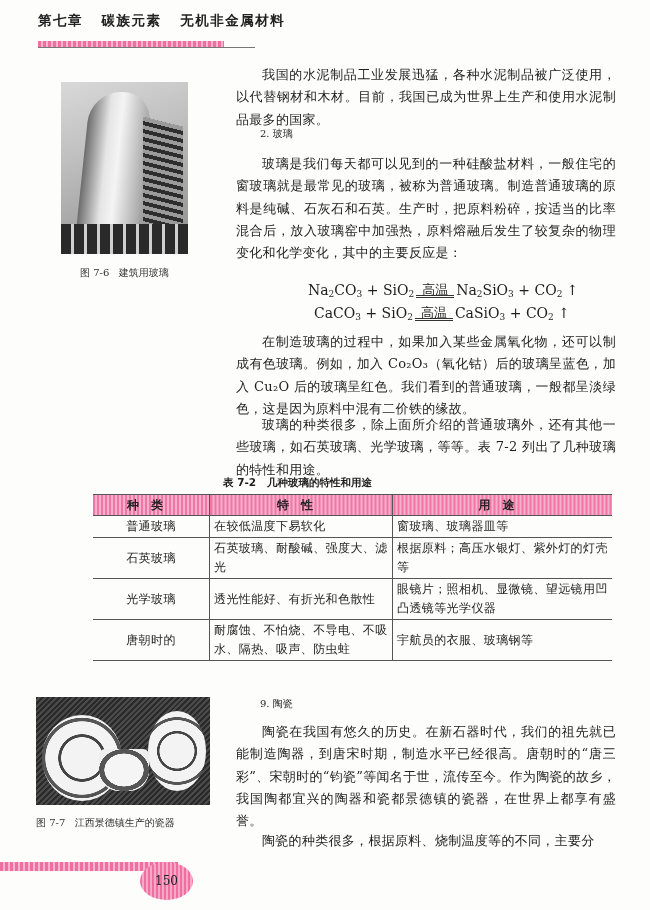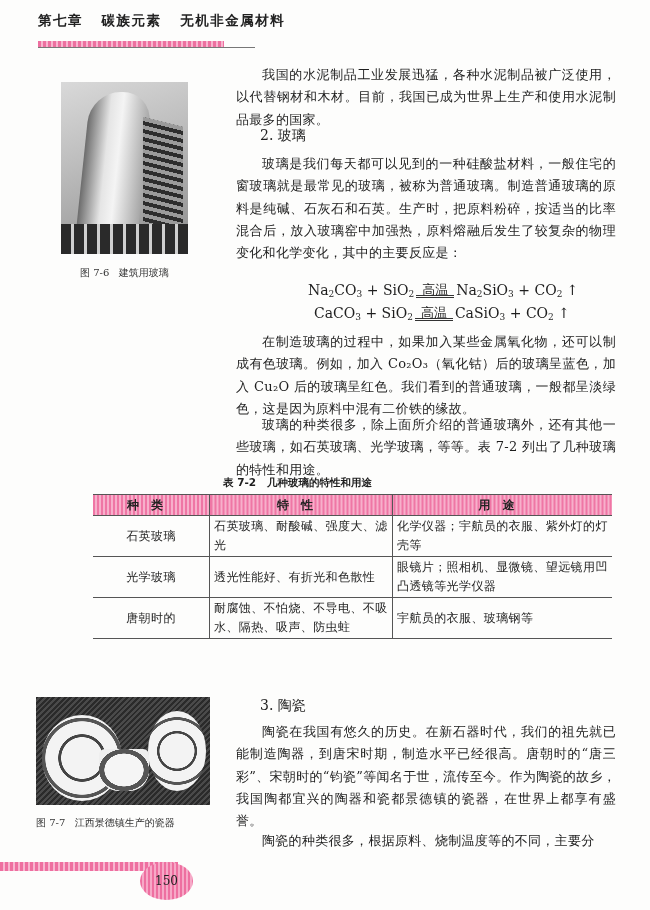--- a/index.html
+++ b/index.html
@@ -21,21 +21,21 @@
   }
   .header-line {
     position: absolute; left: 38px; top: 47px; width: 217px; height: 1px; background: #777;
   }
   .para {
     position: absolute; left: 232px; width: 380px;
     font-size: 13px; line-height: 22.3px; text-align: justify;
     text-indent: 2em; margin: 4px; letter-spacing: 0.3px;
   }
   .section-title {
-    position: absolute; left: 260px; font-size: 14px; margin: 0;
+    position: absolute; left: 260px; font-size: 10px; margin: 0;
   }
   .equation {
     position: absolute; font-size: 14px; white-space: nowrap;
     font-family: "DejaVu Serif", "Liberation Serif", serif;
   }
   .equation sub { font-size: 9px; vertical-align: -2px; }
   .cond {
     display: inline-block; position: relative; width: 38px; margin: 0 2px;
     text-align: center; vertical-align: middle;
   }
@@ -150,23 +150,28 @@
 <table class="glass-table">
   <thead>
     <tr>
       <th>种类</th>
       <th>特性</th>
       <th>用途</th>
     </tr>
   </thead>
   <tbody>
     <tr>
+      <td>普通玻璃</td>
+      <td>在较低温度下易软化</td>
+      <td>窗玻璃、玻璃器皿等</td>
+    </tr>
+    <tr>
       <td>石英玻璃</td>
       <td>石英玻璃、耐酸碱、强度大、滤光</td>
-      <td>化学仪器；宇航员的衣服、紫外灯的灯壳等</td>
+      <td>根据原料；高压水银灯、紫外灯的灯壳等</td>
     </tr>
     <tr>
       <td>光学玻璃</td>
       <td>透光性能好、有折光和色散性</td>
       <td>眼镜片；照相机、显微镜、望远镜用凹凸透镜等光学仪器</td>
     </tr>
     <tr>
       <td>唐朝时的</td>
       <td>耐腐蚀、不怕烧、不导电、不吸水、隔热、吸声、防虫蛀</td>
       <td>宇航员的衣服、玻璃钢等</td>
@@ -174,20 +179,20 @@
   </tbody>
 </table>
 
 <div class="figure-img porcelain">
   <div class="plate left"></div>
   <div class="plate right"></div>
   <div class="cup"></div>
 </div>
 <div class="caption" style="left:36px; top:816px;">图 7-7   江西景德镇生产的瓷器</div>
 
-<p class="section-title" style="top:697px;">3. 陶瓷</p>
+<p class="section-title" style="top:697px;">9. 陶瓷</p>
 <p class="para" style="top:717px;">陶瓷在我国有悠久的历史。在新石器时代，我们的祖先就已能制造陶器，到唐宋时期，制造水平已经很高。唐朝时的“唐三彩”、宋朝时的“钧瓷”等闻名于世，流传至今。作为陶瓷的故乡，我国陶都宜兴的陶器和瓷都景德镇的瓷器，在世界上都享有盛誉。</p>
 <p class="para" style="top:826px;">陶瓷的种类很多，根据原料、烧制温度等的不同，主要分</p>
 
 <div class="footer-bar"></div>
 <div class="page-oval">
   <span>150</span>
 </div>
 
 </body></html>

